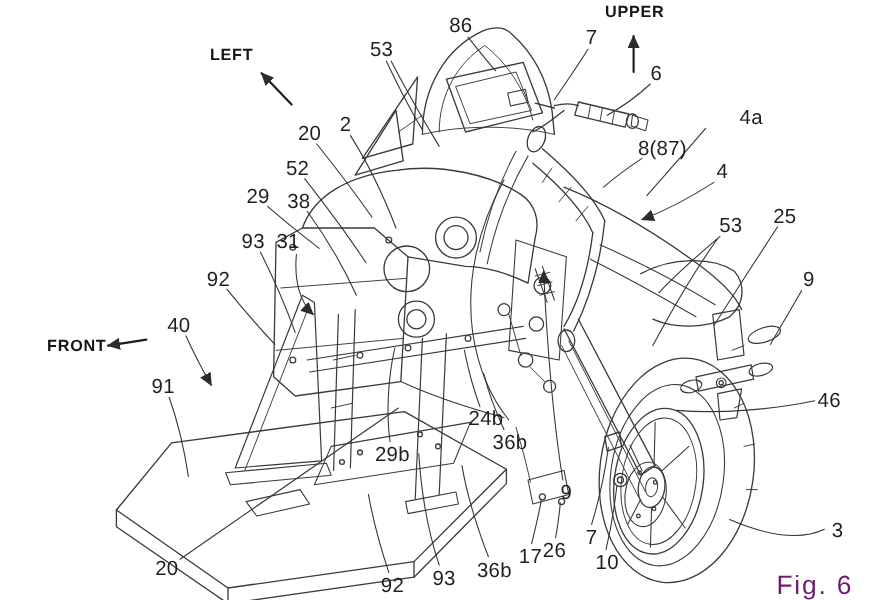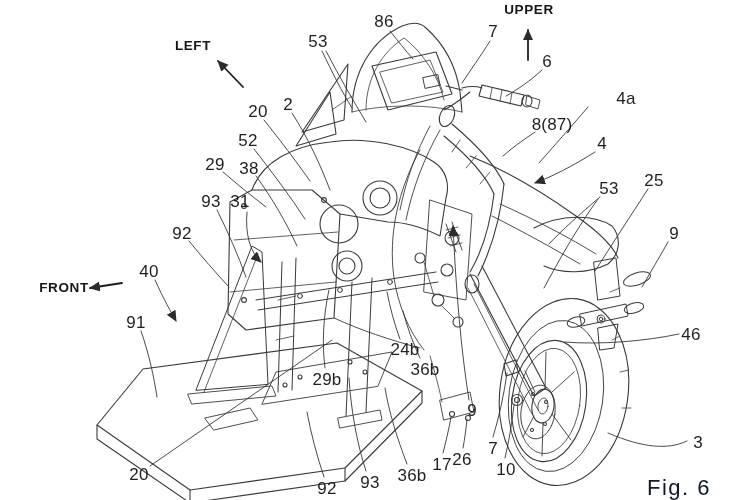--- a/index.html
+++ b/index.html
@@ -13,21 +13,21 @@
     font:400 17px/1 "Liberation Sans",sans-serif;color:#1f1f1f;
     white-space:nowrap;letter-spacing:.2px;
   }
   .dir{
     position:absolute;transform:translate(-50%,-50%);
     font:700 13.5px/1 "Liberation Sans",sans-serif;color:#161616;
     letter-spacing:.6px;white-space:nowrap;
   }
   .figcap{
     position:absolute;transform:translate(-50%,-50%);
-    font:400 22px/1 "Liberation Sans",sans-serif;color:#0f172a;
+    font:400 22px/1 "Liberation Sans",sans-serif;color:#701a75;
     letter-spacing:1.5px;white-space:nowrap;
   }
 </style>
 </head>
 <body>
 
 <div id="stage">
 
   <svg id="art" width="740" height="500" viewBox="0 0 740 500">
     <defs>

